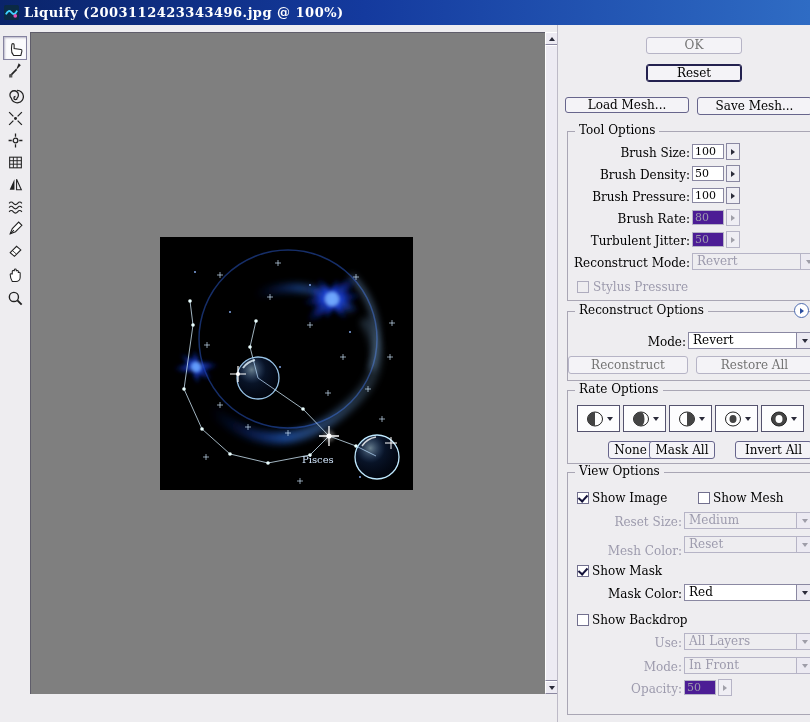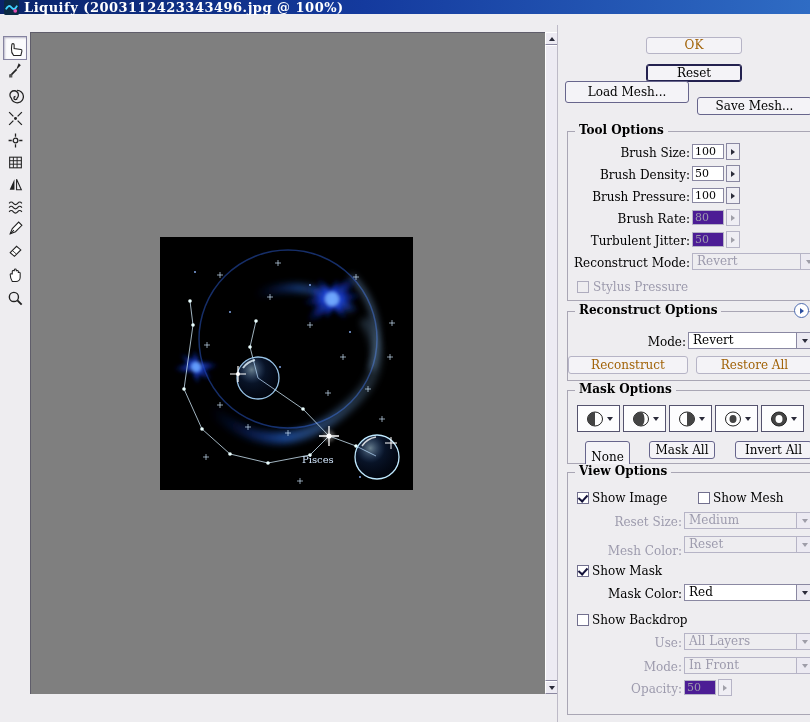--- a/index.html
+++ b/index.html
@@ -1,19 +1,19 @@
 <!DOCTYPE html>
 <html><head>
 <meta charset="utf-8">
 <style>
   html,body{margin:0;padding:0;background:#fff}
   .window{position:relative;width:810px;height:722px;background:#eeedf0;overflow:hidden;
     font-family:"DejaVu Serif","Liberation Serif",serif;font-size:12px;color:#000}
   
-  .titlebar{position:absolute;left:0;top:0;width:810px;height:14px;
+  .titlebar{position:absolute;left:0;top:0;width:810px;height:25px;
     background:linear-gradient(90deg,#0a246a 0%,#143a9e 45%,#2f6cc4 100%);
     display:flex;align-items:center;gap:5px;padding-left:4px;box-sizing:border-box;
     color:#fff;font-weight:bold;font-size:13px;letter-spacing:.5px}
   
   .toolcol{position:absolute;left:0;top:25px;width:30px;height:697px;background:#eeedf0}
   .tool{position:absolute;left:3px;width:24px;height:24px;border:none;background:transparent;
     padding:0;display:flex;align-items:center;justify-content:center;cursor:pointer}
   .tool.selected{background:#fbfbfd;border:1px solid #8583a0;box-shadow:inset 1px 1px 2px #b9b7c8}
   
   .canvasbox{position:absolute;left:30px;top:32px;width:515px;height:662px;background:#7f7f7f;
@@ -28,23 +28,23 @@
   
   .bottombar{position:absolute;left:30px;top:694px;width:515px;height:16px;background:#eeedf0}
   .zoomfield{position:absolute;left:31px;top:1px;width:61px;height:13px;background:#fff;
     border:1px solid #8a87a0;box-sizing:border-box;font-size:10px;line-height:11px;padding:0 3px}
   
   .rpanel{position:absolute;left:557px;top:25px;width:253px;height:697px;background:#eeedf0;border-left:1px solid #bdbac7;box-sizing:border-box}
   
   .btn{position:absolute;box-sizing:border-box;background:#f4f3f7;border:1px solid #67658c;border-radius:3px;
     font-family:inherit;font-size:12px;text-align:center;padding:0;line-height:15px;cursor:pointer}
   .btn.default{box-shadow:0 0 0 1px #23214f inset;border-color:#23214f}
-  .btn.disabled{color:#a16207;border-color:#b6b4c6;box-shadow:none;cursor:default}
+  .btn.disabled{color:#737373;border-color:#b6b4c6;box-shadow:none;cursor:default}
   .group{position:absolute;border:1px solid #a9a6b4;box-sizing:border-box}
-  .gtitle{position:absolute;top:-9px;left:7px;background:#eeedf0;padding:0 4px;font-weight:bold;font-size:12px;white-space:nowrap}
+  .gtitle{position:absolute;top:-9px;left:7px;background:#eeedf0;padding:0 4px;font-weight:normal;font-size:12px;white-space:nowrap}
   .lbl{position:absolute;font-size:12px;white-space:nowrap}
   .lbl.r{text-align:right}
   .lbl.disabled{color:#9d9bad}
   .numfield{position:absolute;box-sizing:border-box;width:32px;height:15px;background:#fff;border:1px solid #8a88a2;
     font-size:11px;line-height:13px;padding:0 2px}
   .numfield.disabled{background:#4c1d95;color:#9d9bad;border-color:#b6b4c6}
   .popup{position:absolute;box-sizing:border-box;width:13px;height:17px;background:#efeef4;border:1px solid #8a88a2;
     display:flex;align-items:center;justify-content:center;cursor:pointer}
   .popup.disabled{border-color:#b6b4c6;cursor:default}
   .popup.disabled i{opacity:.4}
@@ -286,21 +286,21 @@
     <button class="sbtn" style="left:0;bottom:0;width:13px;height:13px">
         <i class="t-down"></i>
       </button>
   </div>
 
 
   <div class="rpanel"></div>
 
   <button class="btn disabled" style="left:646px;top:37px;width:96px;height:17px">OK</button>
   <button class="btn default" style="left:646px;top:64px;width:96px;height:18px">Reset</button>
-  <button class="btn" style="left:565px;top:81px;width:124px;height:22px">Load Mesh...</button>
+  <button class="btn" style="left:565px;top:97px;width:124px;height:16px">Load Mesh...</button>
   <button class="btn" style="left:697px;top:97px;width:115px;height:18px">Save Mesh...</button>
 
   <div class="group" style="left:567px;top:131px;width:244px;height:170px">
     <span class="gtitle">Tool Options</span>
   </div>
   <span class="lbl r" style="left:558px;top:146px;width:132px">Brush Size:</span>
   <div class="numfield" style="left:692px;top:144px">100</div>
   <button class="popup" style="left:726px;top:143px">
       <i class="t-right"></i>
     </button>
@@ -350,21 +350,21 @@
   <div class="combo" style="left:688px;top:332px;width:126px">
     <span>Revert</span>
     <span class="dd">
         <i class="t-down"></i>
       </span>
   </div>
   <button class="btn disabled" style="left:568px;top:356px;width:120px;height:18px">Reconstruct</button>
   <button class="btn disabled" style="left:696px;top:356px;width:117px;height:18px">Restore All</button>
 
   <div class="group" style="left:567px;top:390px;width:244px;height:74px">
-    <span class="gtitle">Mask Options</span>
+    <span class="gtitle">Rate Options</span>
   </div>
   <button class="maskbtn" style="left:577px;top:405px">
       <svg width="20" height="16" viewBox="0 0 20 16">
         <ellipse cx="10" cy="8" rx="7.5" ry="7" fill="#fff" stroke="#222"></ellipse>
         <path d="M10,1 A7.5,7 0 0 0 10,15 Z" fill="#444"></path>
       </svg>
       <i class="t-down"></i>
     </button>
   <button class="maskbtn" style="left:623px;top:405px">
       <svg width="20" height="16" viewBox="0 0 20 16">
@@ -387,21 +387,21 @@
       </svg>
       <i class="t-down"></i>
     </button>
   <button class="maskbtn" style="left:761px;top:405px">
       <svg width="20" height="16" viewBox="0 0 20 16">
         <ellipse cx="10" cy="8" rx="7.5" ry="7" fill="#444" stroke="#222"></ellipse>
         <ellipse cx="10" cy="8" rx="3.5" ry="4" fill="#fff"></ellipse>
       </svg>
       <i class="t-down"></i>
     </button>
-  <button class="btn" style="left:585px;top:441px;width:45px;height:32px">None</button>
+  <button class="btn" style="left:608px;top:441px;width:45px;height:18px">None</button>
   <button class="btn" style="left:649px;top:441px;width:66px;height:18px">Mask All</button>
   <button class="btn" style="left:735px;top:441px;width:77px;height:18px">Invert All</button>
 
   <div class="group" style="left:567px;top:472px;width:244px;height:243px">
     <span class="gtitle">View Options</span>
   </div>
   <span class="cb checked" style="left:577px;top:492px"></span>
   <span class="lbl" style="left:592px;top:491px">Show Image</span>
   <span class="cb" style="left:698px;top:492px"></span>
   <span class="lbl" style="left:713px;top:491px">Show Mesh</span>

